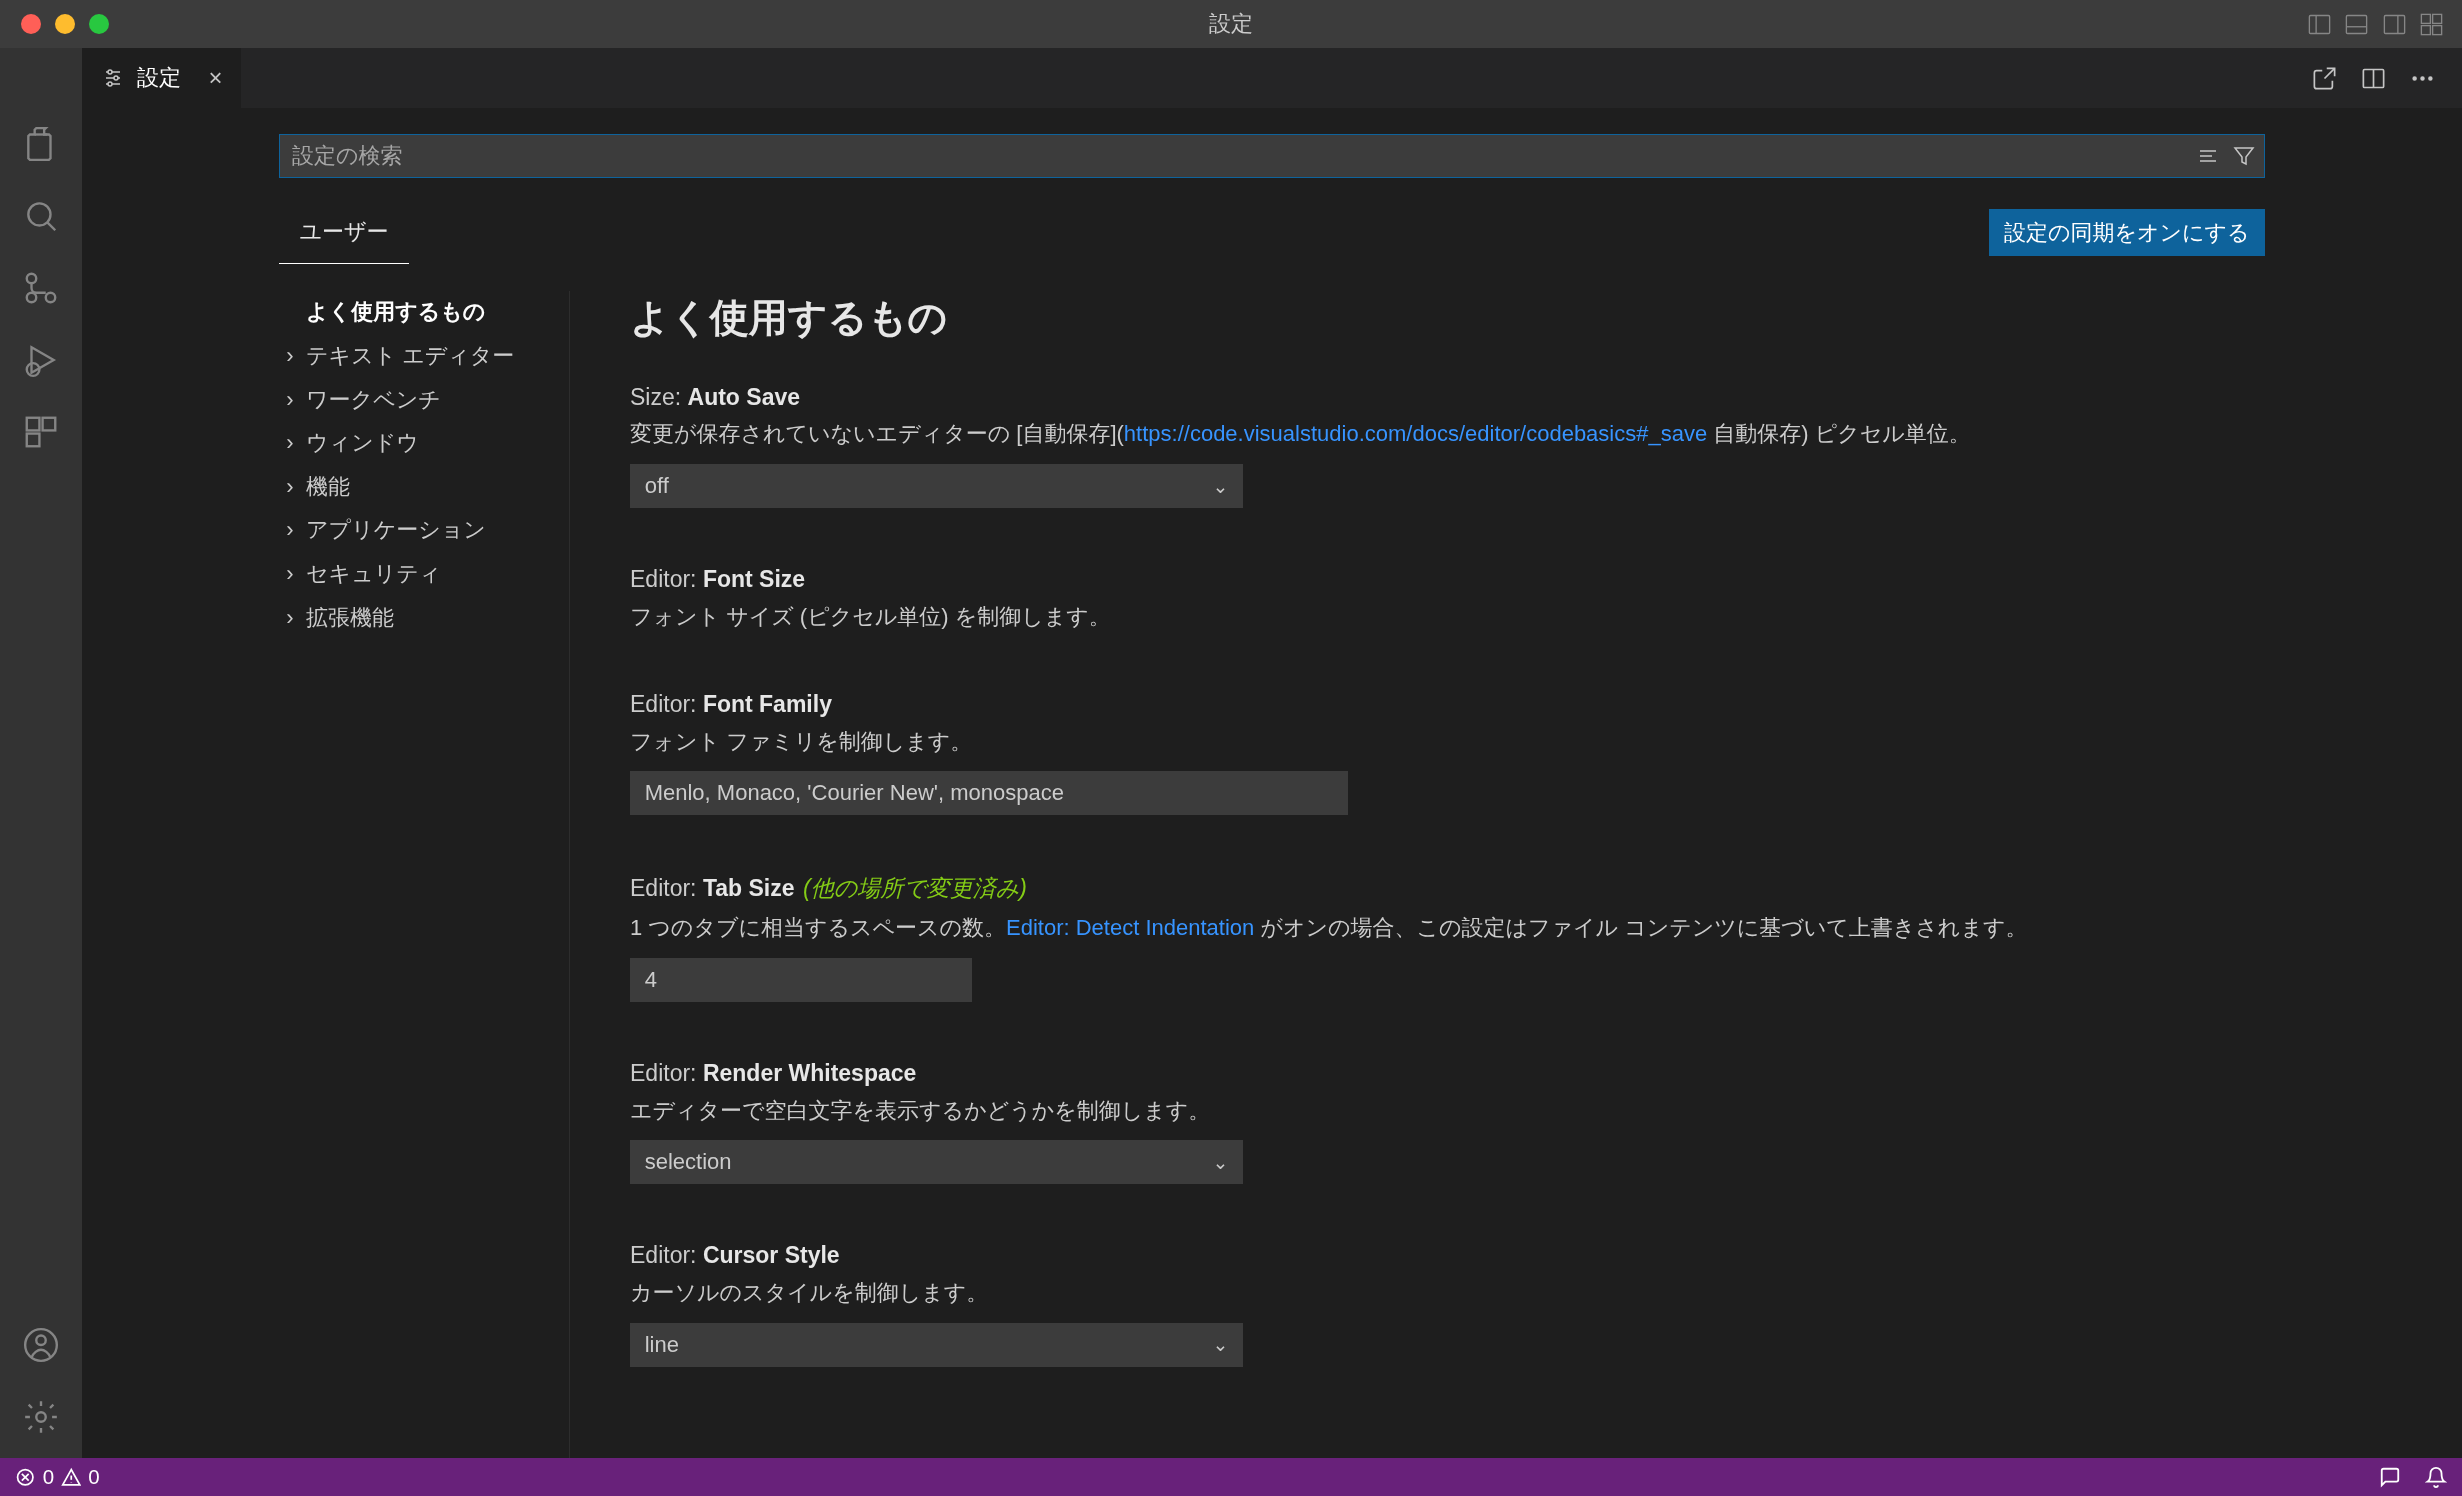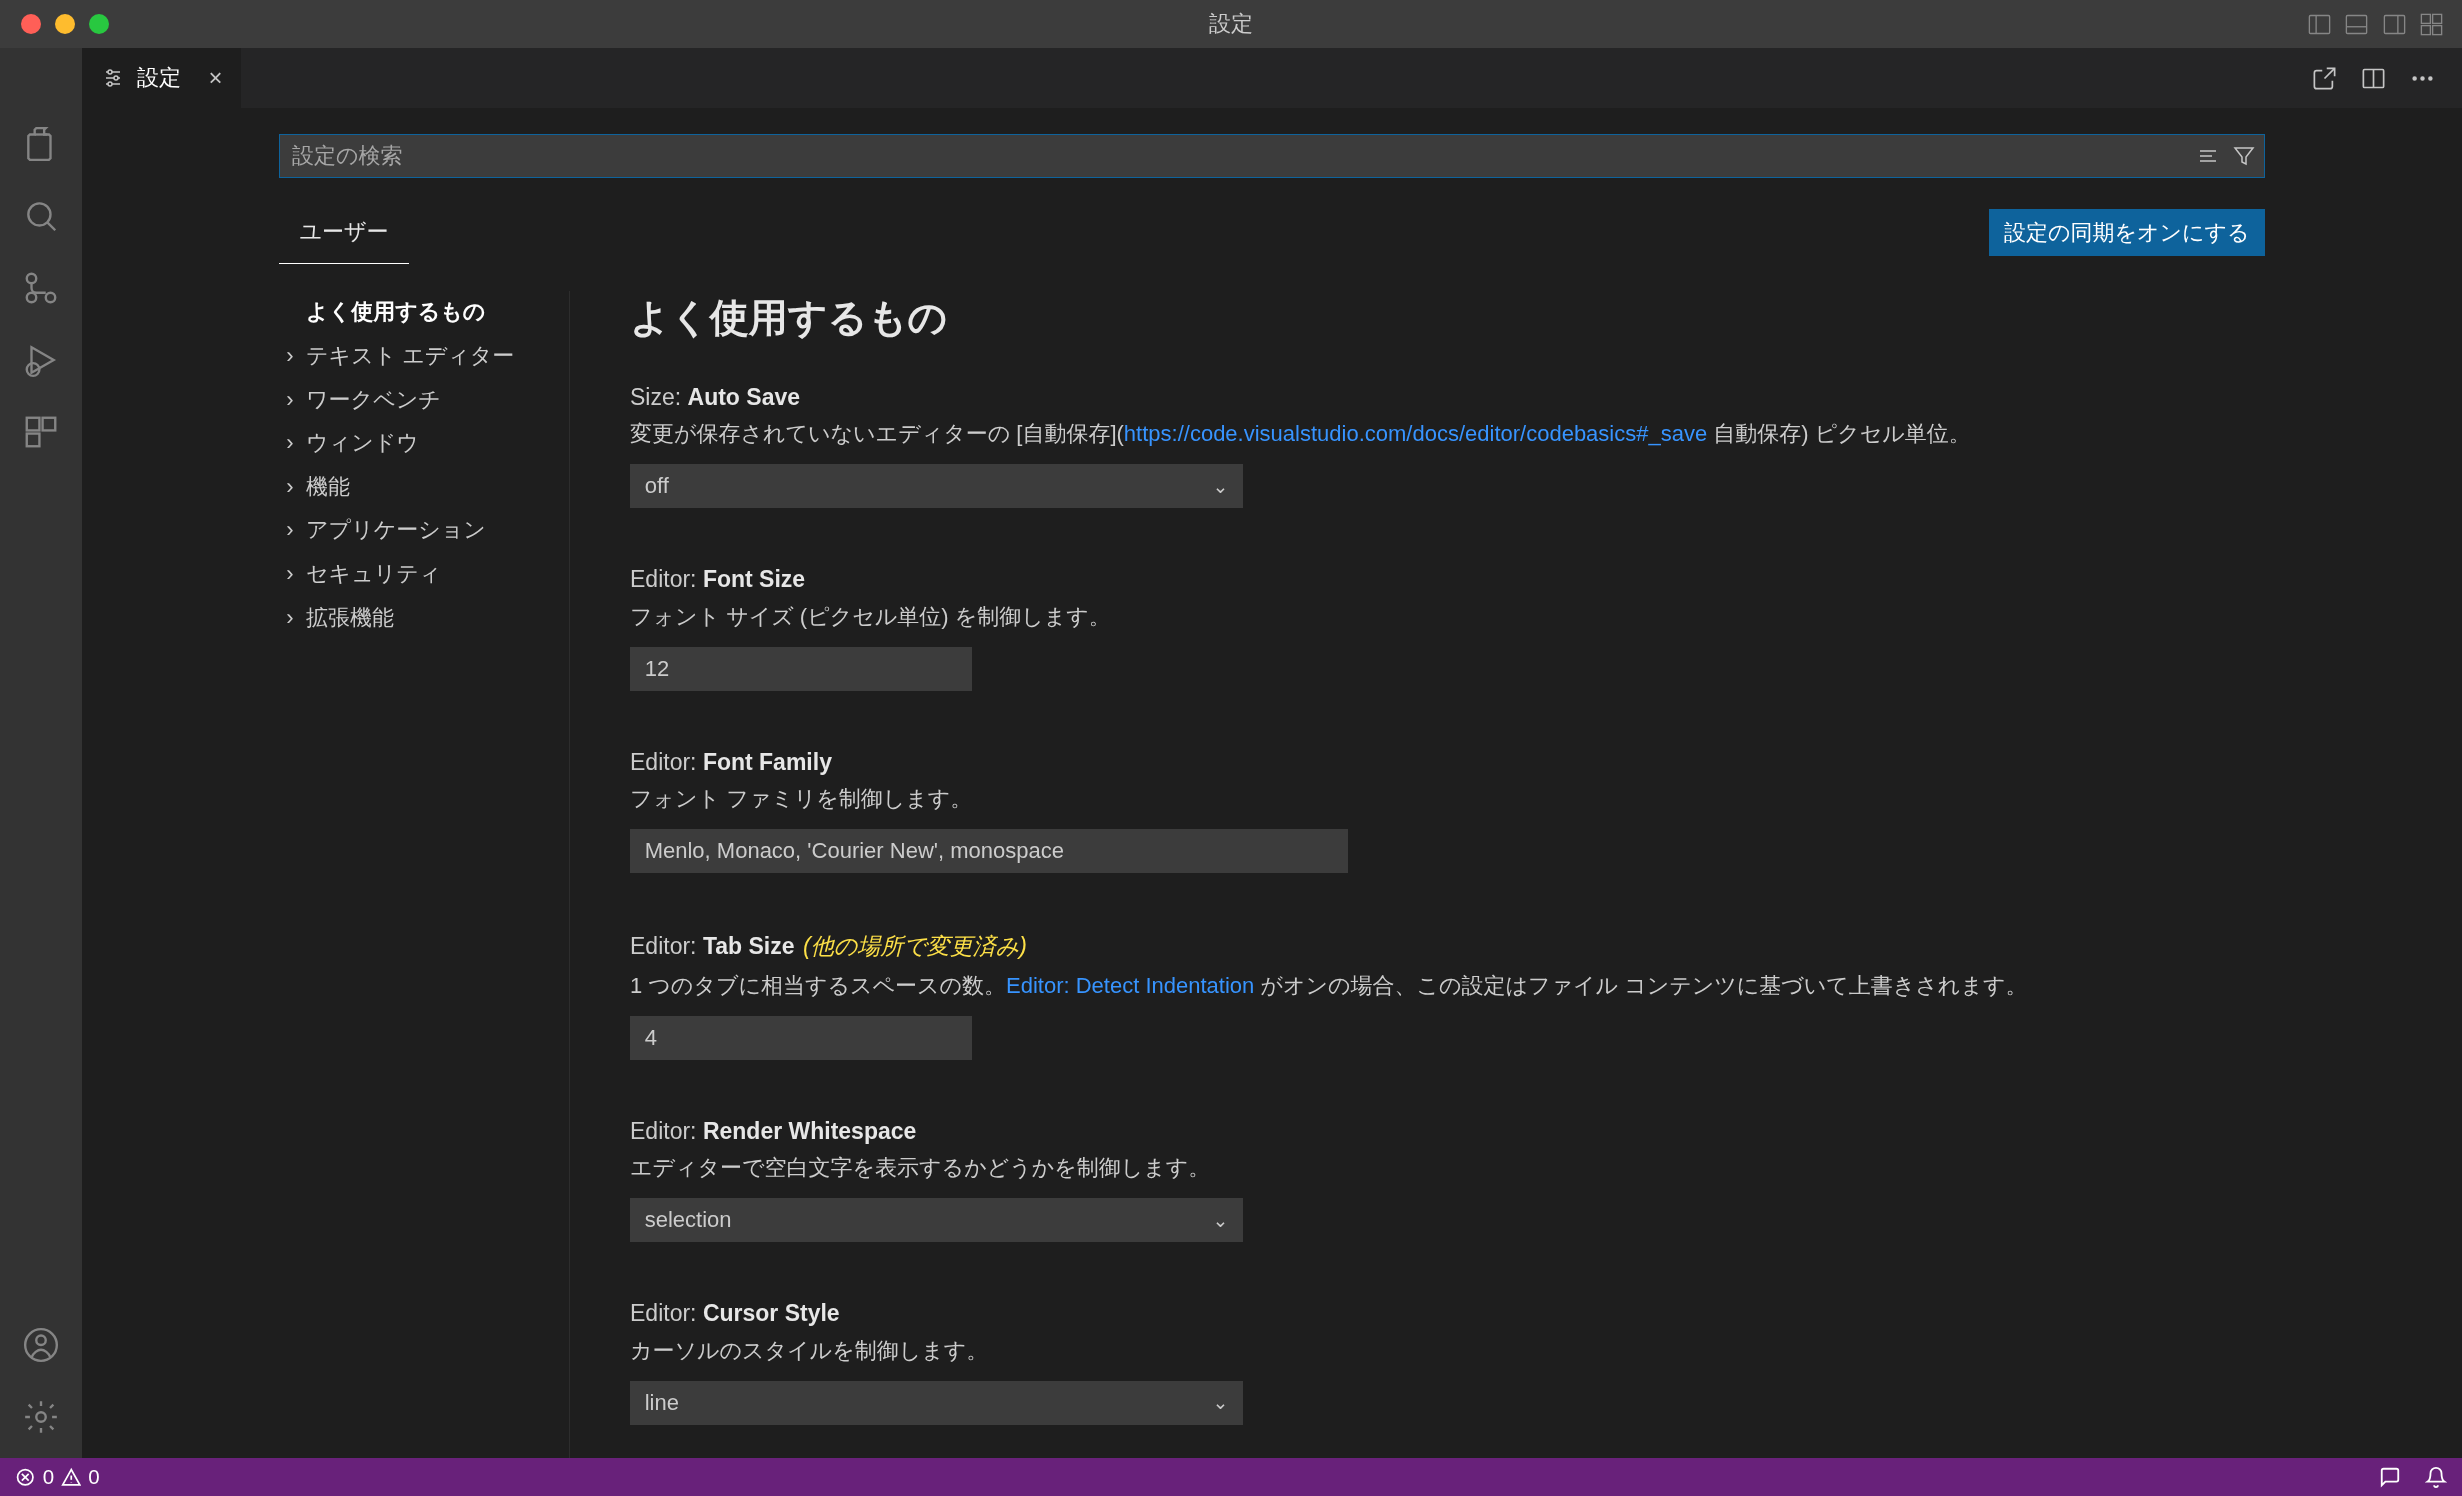--- a/index.html
+++ b/index.html
@@ -102,21 +102,21 @@
 .toc-item.active { color: #ffffff; font-weight: 600; }
 .toc-item .chev { width: 22px; text-align: center; color: #cccccc; }
 
 
 .editor { flex: 1; padding-left: 60px; overflow-y: auto; }
 .section-heading { font-size: 39px; font-weight: 700; color: #e7e7e7; margin-bottom: 39px; }
 .setting { margin-bottom: 58px; }
 .setting-title { font-size: 23px; color: #cccccc; margin-bottom: 6.8px; }
 .setting-title .prefix { color: #cccccc; }
 .setting-title .name { color: #e7e7e7; font-weight: 600; }
-.setting-title .modified { color: #fde047; font-style: italic; font-weight: normal; margin-left: 8.5px;}
+.setting-title .modified { color: #84cc16; font-style: italic; font-weight: normal; margin-left: 8.5px;}
 .setting-desc { font-size: 22px; color: #cccccc; margin-bottom: 13.7px; line-height: 1.5; }
 .setting-desc a { color: #3794ff; text-decoration: none; }
 .control-select {
   width: 613px; height: 44px; background: #3c3c3c; border: 0.9px solid #3c3c3c;
   color: #cccccc; font-size: 22px; padding: 0 13.7px;
   display: flex; align-items: center; justify-content: space-between;
 }
 .control-select .chev-down { color: #cccccc; font-size: 19px;}
 .control-input {
   height: 44px; background: #3c3c3c; border: 0.9px solid #3c3c3c;
@@ -323,23 +323,20 @@
             <div class="setting-desc"><span>変更が保存されていないエディターの [自動保存](</span><a>https://code.visualstudio.com/docs/editor/codebasics#_save</a><span> 自動保存) ピクセル単位。</span></div>
             <div class="control-select">
                 <span>off</span>
                 <span class="chev-down">⌄</span>
               </div>
           </div>
 
           <div class="setting">
             <div class="setting-title"><span class="prefix">Editor: </span><span class="name">Font Size</span></div>
             <div class="setting-desc">フォント サイズ (ピクセル単位) を制御します。</div>
-            <div class="control-input w-narrow">
-                <span>12</span>
-              </div>
           </div>
 
           <div class="setting">
             <div class="setting-title"><span class="prefix">Editor: </span><span class="name">Font Family</span></div>
             <div class="setting-desc">フォント ファミリを制御します。</div>
             <div class="control-input w-wide">
                 <span>Menlo, Monaco, 'Courier New', monospace</span>
               </div>
           </div>
 

